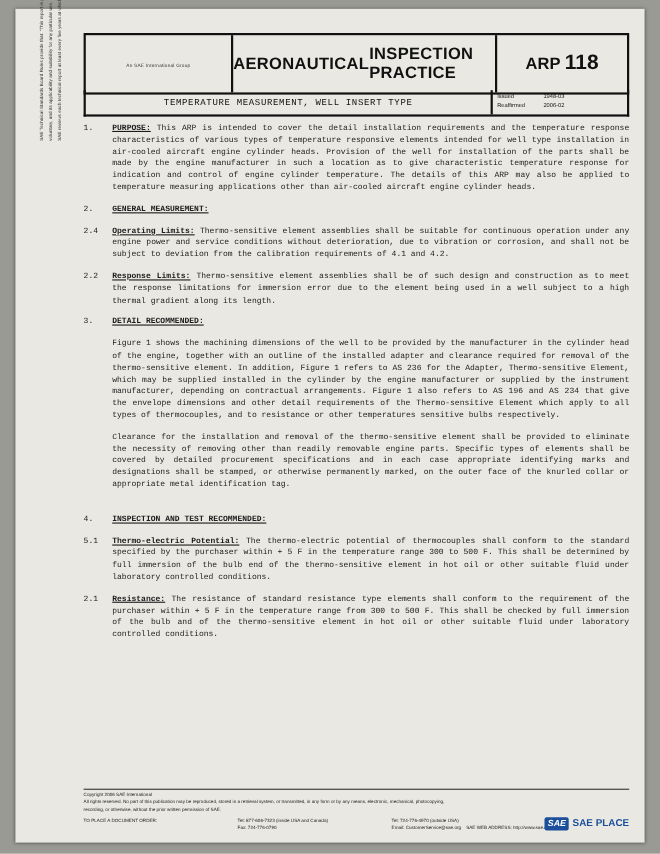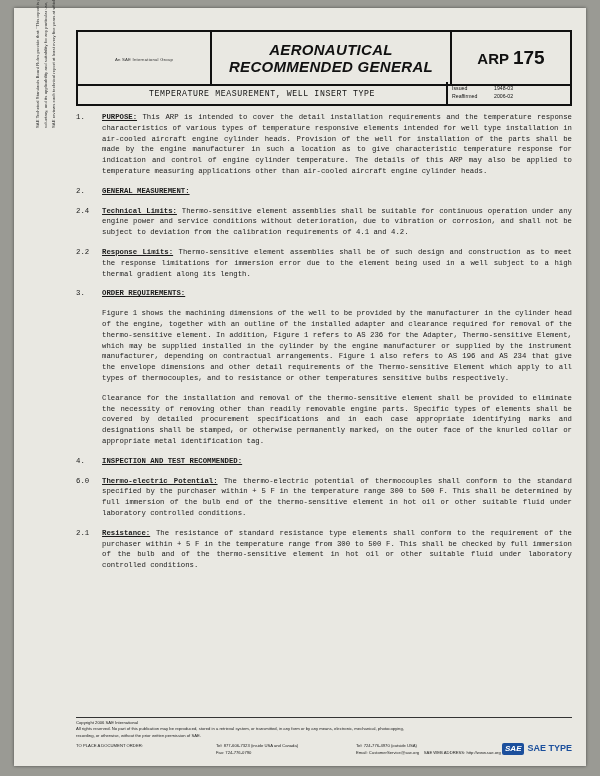--- a/index.html
+++ b/index.html
@@ -26,24 +26,23 @@
     width:132px;border-right:2px solid #111;
     display:flex;flex-direction:column;justify-content:center;align-items:center;
     font-family:"Liberation Sans", sans-serif;
   }
   .sae-logo{font-size:17px;font-weight:bold;letter-spacing:-.5px;color:#111;}
   .sae-logo .boxed{
     background:#111;color:#e9e8e2;padding:0 3px;margin-right:2px;font-style:italic;
   }
   .sae-sub{font-size:4.3px;color:#333;margin-top:3px;letter-spacing:.2px;}
   .hdr-title{
-    flex:1;display:flex;flex-direction:column;justify-content:center;align-items:center;
+    flex:1;display:flex;flex-direction:row;justify-content:center;align-items:center;
     font-family:"Liberation Sans", sans-serif;font-weight:bold;color:#111;
     border-right:2px solid #111;
-    font-style:italic;
   }
   .hdr-title .l1{font-size:15px;letter-spacing:.3px;}
   .hdr-title .l2{font-size:15px;letter-spacing:.3px;}
   .hdr-num{
     width:118px;display:flex;align-items:center;justify-content:center;
     font-family:"Liberation Sans", sans-serif;font-weight:bold;color:#111;
   }
   .hdr-num .pfx{font-size:15px;margin-right:4px;}
   .hdr-num .val{font-size:19px;}
   
@@ -67,21 +66,21 @@
     font-family:"Liberation Mono", monospace;
     font-size:7.3px;line-height:1.48;color:#1b1b1b;
     text-align:justify;
   }
   .sec{display:flex;margin-bottom:9px;}
   .sec .num{width:26px;flex:none;}
   .sec .txt{flex:1;}
   .u{text-decoration:underline;}
   .b{font-weight:bold;}
   .para{margin-bottom:9px;}
-  .para:last-child{margin-bottom:0;}
+  .para:last-child{margin-bottom:12px;}
   
   .side{
     position:absolute;left:20px;top:120px;
     width:470px;
     transform:rotate(-90deg);
     transform-origin:0 0;
     font-family:"Liberation Sans", sans-serif;
     font-size:4.1px;color:#2a2a2a;
     letter-spacing:.1px;
   }
@@ -115,25 +114,25 @@
 <body>
 
 <div class="page">
 
   <div class="hdr">
     <div class="hdr-logo">
       <div class="sae-sub">An SAE International Group</div>
     </div>
     <div class="hdr-title">
       <div class="l1">AERONAUTICAL</div>
-      <div class="l2">RECOMMENDED GENERAL</div>
+      <div class="l2">INSPECTION PRACTICE</div>
     </div>
     <div class="hdr-num">
       <span class="pfx">ARP</span>
-      <span class="val">175</span>
+      <span class="val">118</span>
     </div>
   </div>
 
   <div class="sub">
     <div class="sub-left">TEMPERATURE MEASUREMENT, WELL INSERT TYPE</div>
     <div class="sub-right">
       <div>
           <span class="k">Issued</span>
           <span>1948-03</span>
         </div>
@@ -151,48 +150,48 @@
       <div class="txt"><span class="u b">PURPOSE:</span><span> This ARP is intended to cover the detail installation requirements and the temperature response characteristics of various types of temperature responsive elements intended for well type installation in air-cooled aircraft engine cylinder heads.  Provision of the well for installation of the parts shall be made by the engine manufacturer in such a location as to give characteristic temperature response for indication and control of engine cylinder temperature.  The details of this ARP may also be applied to temperature measuring applications other than air-cooled aircraft engine cylinder heads.</span></div>
     </div>
 
     <div class="sec">
       <div class="num">2.</div>
       <div class="txt"><span class="u b">GENERAL MEASUREMENT:</span></div>
     </div>
 
     <div class="sec">
       <div class="num">2.4</div>
-      <div class="txt"><span class="u b">Technical Limits:</span><span>  Thermo-sensitive element assemblies shall be suitable for continuous operation under any engine power and service conditions without deterioration, due to vibration or corrosion, and shall not be subject to deviation from the calibration requirements of 4.1 and 4.2.</span></div>
+      <div class="txt"><span class="u b">Operating Limits:</span><span>  Thermo-sensitive element assemblies shall be suitable for continuous operation under any engine power and service conditions without deterioration, due to vibration or corrosion, and shall not be subject to deviation from the calibration requirements of 4.1 and 4.2.</span></div>
     </div>
 
     <div class="sec">
       <div class="num">2.2</div>
       <div class="txt"><span class="u b">Response Limits:</span><span>  Thermo-sensitive element assemblies shall be of such design and construction as to meet the response limitations for immersion error due to the element being used in a well subject to a high thermal gradient along its length.</span></div>
     </div>
 
     <div class="sec">
       <div class="num">3.</div>
-      <div class="txt"><span class="u b">ORDER REQUIREMENTS:</span></div>
+      <div class="txt"><span class="u b">DETAIL RECOMMENDED:</span></div>
     </div>
 
     <div class="sec">
       <div class="num"></div>
       <div class="txt">
         <div class="para">Figure 1 shows the machining dimensions of the well to be provided by the manufacturer in the cylinder head of the engine, together with an outline of the installed adapter and clearance required for removal of the thermo-sensitive element.  In addition, Figure 1 refers to AS 236 for the Adapter, Thermo-sensitive Element, which may be supplied installed in the cylinder by the engine manufacturer or supplied by the instrument manufacturer, depending on contractual arrangements.  Figure 1 also refers to AS 196 and AS 234 that give the envelope dimensions and other detail requirements of the Thermo-sensitive Element which apply to all types of thermocouples, and to resistance or other temperatures sensitive bulbs respectively.</div>
         <div class="para">Clearance for the installation and removal of the thermo-sensitive element shall be provided to eliminate the necessity of removing other than readily removable engine parts.  Specific types of elements shall be covered by detailed procurement specifications and in each case appropriate identifying marks and designations shall be stamped, or otherwise permanently marked, on the outer face of the knurled collar or appropriate metal identification tag.</div>
       </div>
     </div>
 
     <div class="sec">
       <div class="num">4.</div>
       <div class="txt"><span class="u b">INSPECTION AND TEST RECOMMENDED:</span></div>
     </div>
 
     <div class="sec">
-      <div class="num">6.0</div>
+      <div class="num">5.1</div>
       <div class="txt"><span class="u b">Thermo-electric Potential:</span><span>  The thermo-electric potential of thermocouples shall conform to the standard specified by the purchaser within + 5 F in the temperature range 300 to 500 F.  This shall be determined by full immersion of the bulb end of the thermo-sensitive element in hot oil or other suitable fluid under laboratory controlled conditions.</span></div>
     </div>
 
     <div class="sec">
       <div class="num">2.1</div>
       <div class="txt"><span class="u b">Resistance:</span><span>  The resistance of standard resistance type elements shall conform to the requirement of the purchaser within + 5 F in the temperature range from 300 to 500 F.  This shall be checked by full immersion of the bulb and of the thermo-sensitive element in hot oil or other suitable fluid under laboratory controlled conditions.</span></div>
     </div>
 
   </div>
 
@@ -220,17 +219,17 @@
         <div>
           <span>Email: CustomerService@sae.org</span>
           &nbsp;&nbsp;
           <span>SAE WEB ADDRESS:</span>
           <span>http://www.sae.org</span>
         </div>
       </div>
     </div>
     <div class="saenorm">
       <span class="mark">SAE</span>
-      <span class="txt">SAE TYPE</span>
+      <span class="txt">SAE PLACE</span>
     </div>
   </div>
 
 </div>
 
 </body></html>

